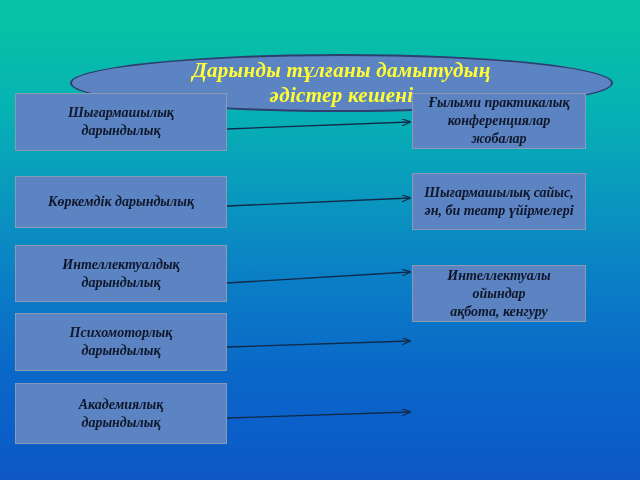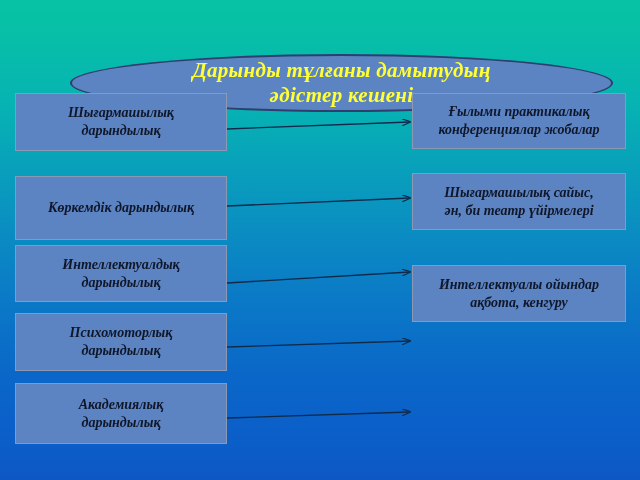--- a/index.html
+++ b/index.html
@@ -71,25 +71,25 @@
   .node-label {
     color: #0f172a;
     font-weight: bold;
     font-style: italic;
     font-size: 14px;
     line-height: 18px;
     white-space: pre-line;
     padding: 0 6px;
   }
   .left-box  { left: 15px;  width: 212px; }
-  .right-box { left: 412px; width: 214px; }
+  .right-box { left: 412px; width: 174px; }
 
   
   .row-1 { top: 93px;  height: 58px; }
-  .row-2 { top: 176px; height: 64px; }
+  .row-2 { top: 176px; height: 52px; }
   .row-3 { top: 245px; height: 57px; justify-content: center; }
   .row-4 { top: 313px; height: 58px; }
   .row-5 { top: 383px; height: 61px; }
 
   .row-1r { top: 93px;  height: 56px; }
   .row-2r { top: 173px; height: 57px; }
   .row-3r { top: 227px; height: 57px; margin-top: 38px; }
   .row-4r { top: 310px; height: 62px; }
   .row-5r { top: 381px; height: 62px; }
 

